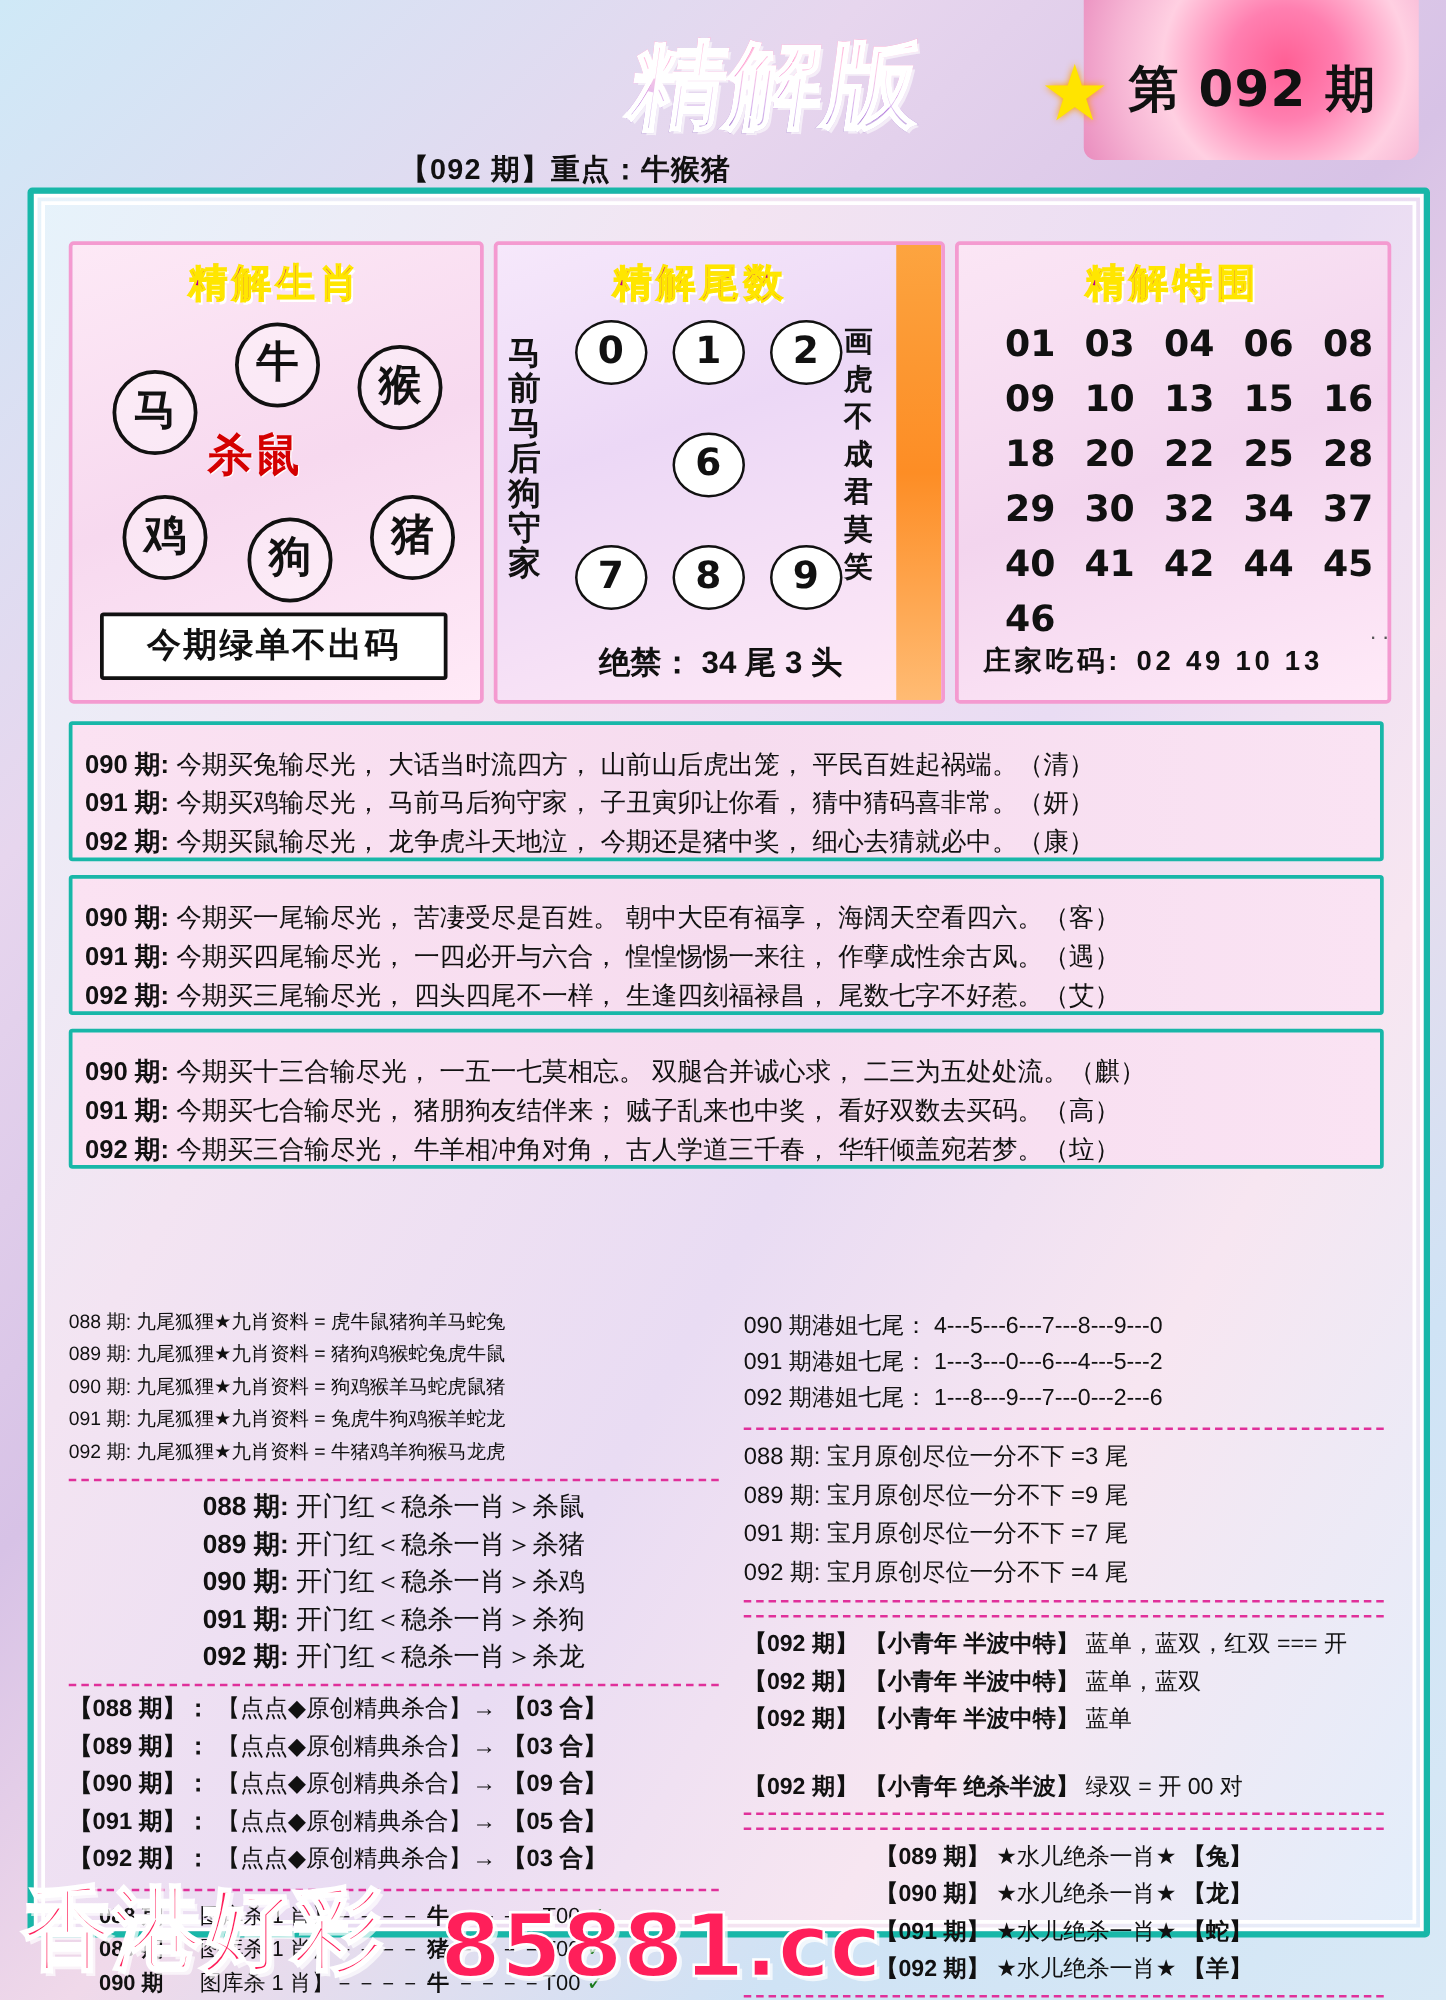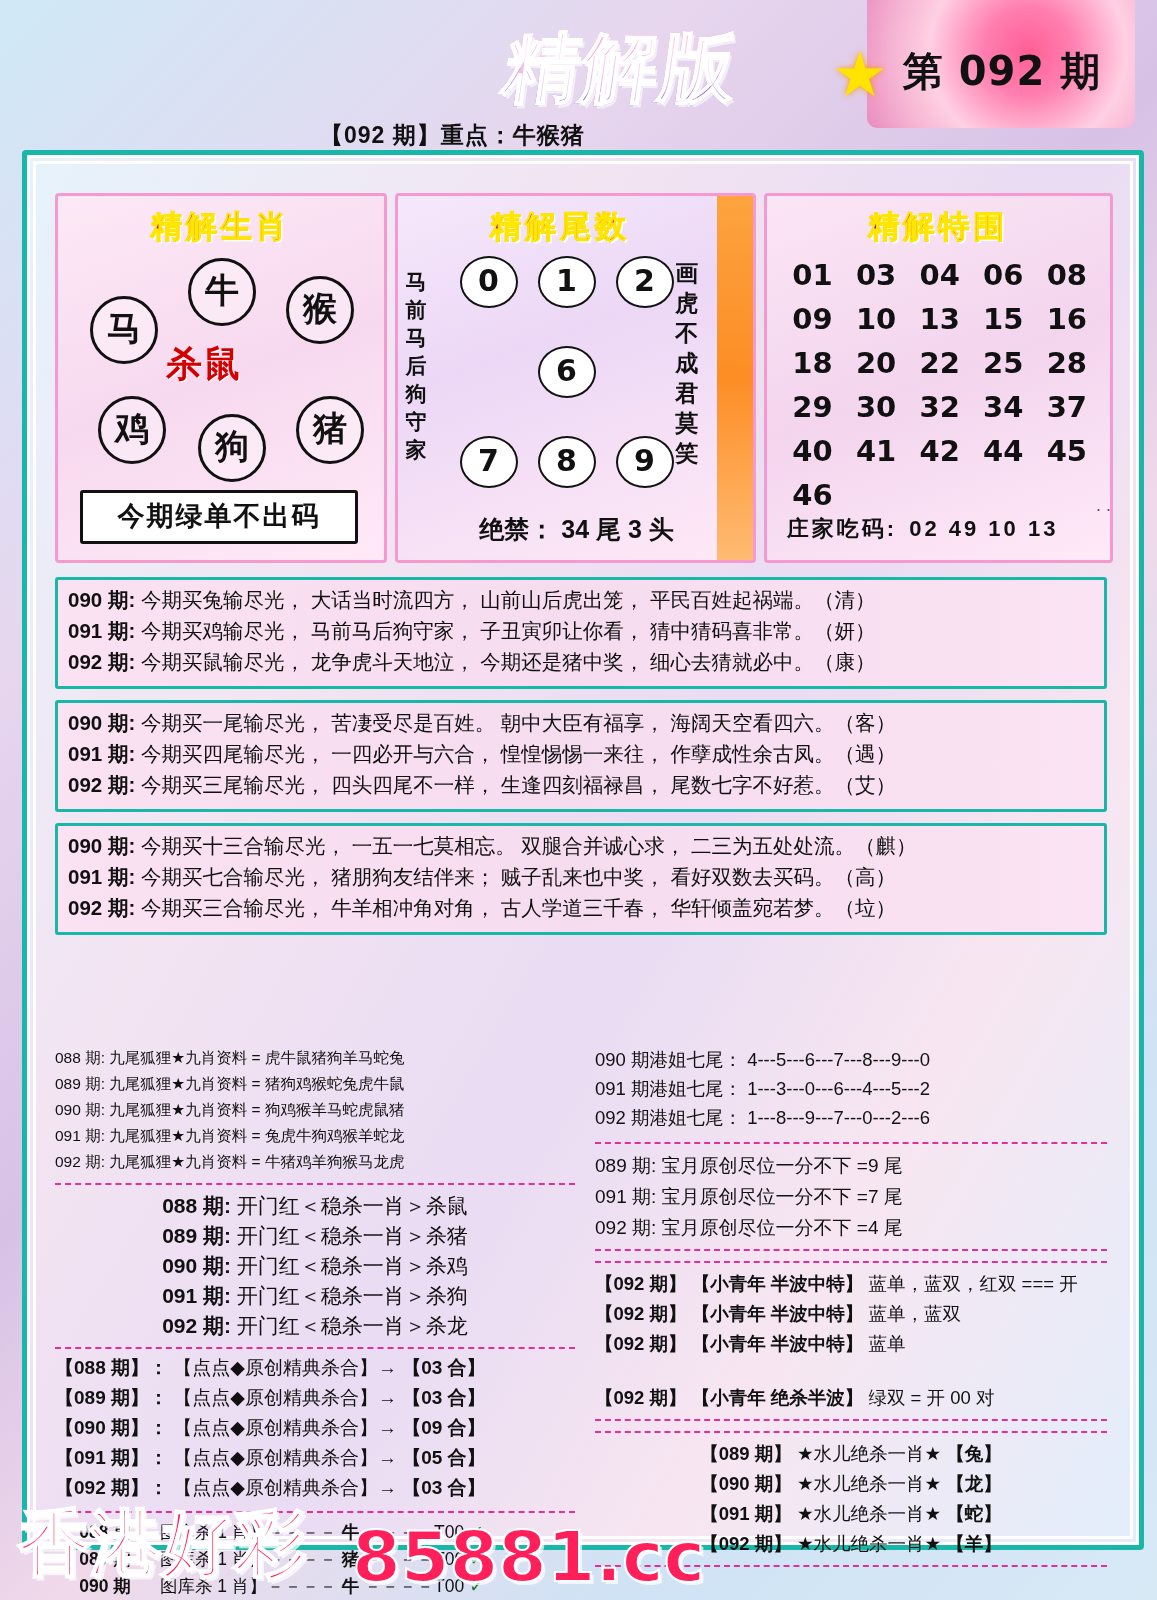--- a/index.html
+++ b/index.html
@@ -74,22 +74,22 @@
     text-shadow:1px 1px 0 #fff;
   }
   .greenbar{
     position:absolute;left:22px;bottom:16px;width:272px;height:48px;
     border:3px solid #111;background:#fff;border-radius:3px;
     text-align:center;line-height:46px;font-size:27px;font-weight:bold;color:#111;letter-spacing:2px;
   }
 
   
   .tailvert{
-    position:absolute;left:8px;top:72px;width:28px;font-size:21px;font-weight:bold;
-    color:#111;line-height:28px;
+    position:absolute;left:8px;top:72px;width:28px;font-size:26px;font-weight:bold;
+    color:#111;line-height:28px;text-align:center;
   }
   .tailvert2{
     position:absolute;right:52px;top:62px;width:28px;font-size:23px;font-weight:bold;
     color:#111;line-height:30px;text-align:center;
   }
   .ball{
     position:absolute;width:54px;height:48px;border:2px solid #111;border-radius:50%;
     background:#fff;text-align:center;line-height:45px;font-size:30px;font-weight:bold;
     font-family:"DejaVu Sans",sans-serif;color:#111;
   }
@@ -98,32 +98,32 @@
     font-size:25px;font-weight:bold;color:#111;
   }
   .orangestrip{position:absolute;right:0;top:0;width:36px;height:100%;
     background:linear-gradient(180deg,#ff9a1f 0%,#ff7f00 50%,#ffb35c 100%);opacity:.85;}
 
   
   .numgrid{
     position:absolute;left:14px;top:62px;width:318px;
     display:grid;grid-template-columns:repeat(5,1fr);row-gap:10px;
     font-family:"DejaVu Sans",sans-serif;font-size:29px;font-weight:bold;color:#111;
-    text-align:center;
+    text-align:right;
   }
   .banker{
     position:absolute;left:14px;bottom:16px;width:320px;font-size:22px;font-weight:bold;color:#111;
   }
   .banker span{letter-spacing:3px;margin-left:6px;}
 
   
   .vblock{
     position:absolute;left:28px;width:1052px;border:3px solid #18b7a8;border-radius:3px;
     background:linear-gradient(90deg,#fbe2f2 0%,#f6dcef 50%,#fae3f3 100%);
-    padding:4px 10px;box-sizing:border-box;
+    padding:16px 10px;box-sizing:border-box;
   }
   .vrow{font-size:20.5px;color:#111;line-height:31px;white-space:nowrap;}
   .vrow .iss{font-weight:bold;}
 
   
   .bottom{position:absolute;left:28px;top:890px;width:1052px;height:480px;}
   .bl{position:absolute;left:0;top:0;width:520px;}
   .br{position:absolute;right:0;top:0;width:512px;}
 
   .linerow{font-size:15.5px;color:#111;line-height:26px;white-space:nowrap;}
@@ -411,20 +411,24 @@
             <span>1---3---0---6---4---5---2</span>
           </div>
           <div class="rrow">
             <span>092 期港姐七尾：</span>
             <span>1---8---9---7---0---2---6</span>
           </div>
         </div>
 
         <div class="pinkbox">
           <div class="rrow2">
+            <span>088 期:</span>
+            <span>宝月原创尽位一分不下 =3 尾</span>
+          </div>
+          <div class="rrow2">
             <span>089 期:</span>
             <span>宝月原创尽位一分不下 =9 尾</span>
           </div>
           <div class="rrow2">
             <span>091 期:</span>
             <span>宝月原创尽位一分不下 =7 尾</span>
           </div>
           <div class="rrow2">
             <span>092 期:</span>
             <span>宝月原创尽位一分不下 =4 尾</span>

